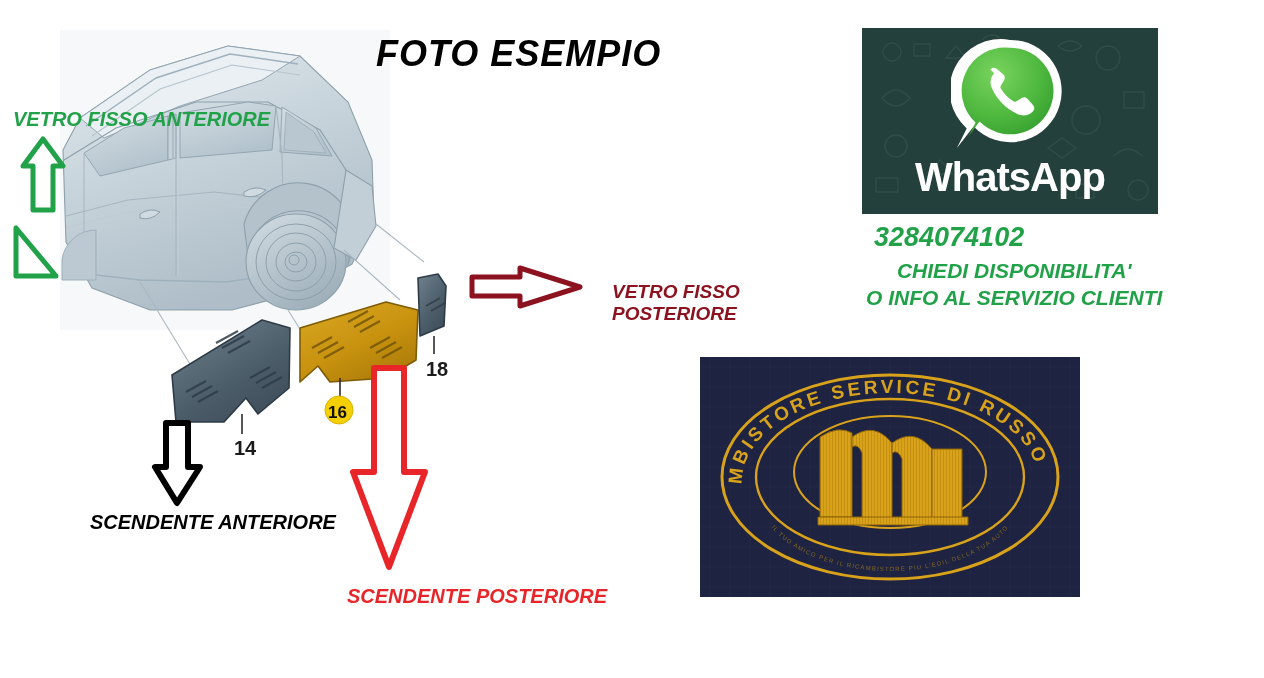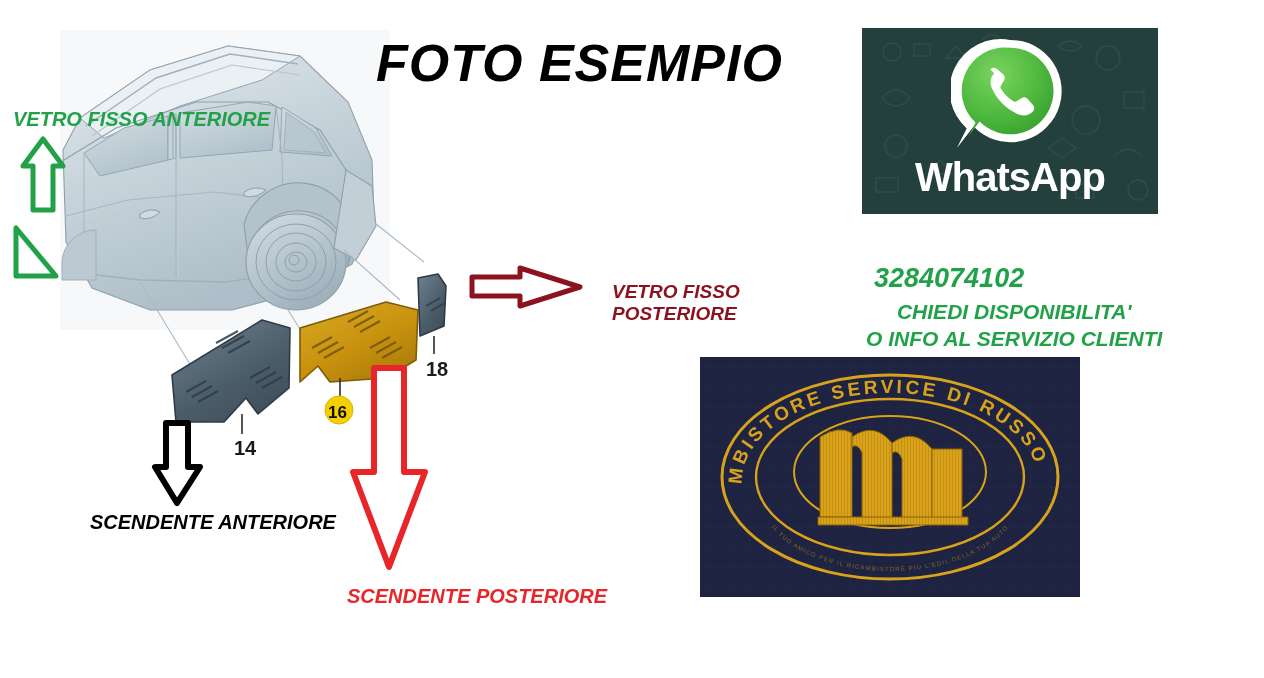--- a/index.html
+++ b/index.html
@@ -18,21 +18,21 @@
     width: 1264px; height: 678px;
     background: #ffffff;
   }
 
   
   .abs { position: absolute; }
 
   
   #foto-esempio {
     left: 376px; top: 33px;
-    font-size: 52px;
+    font-size: 36px;
     font-weight: bold;
     font-style: italic;
     letter-spacing: 1px;
     color: #000000;
     white-space: nowrap;
     font-family: "Liberation Sans", sans-serif;
   }
 
   
   .callout-label {
@@ -92,21 +92,20 @@
     font-family: "Liberation Sans", sans-serif;
   }
 
   
   #contact-block {
     left: 866px; top: 222px;
     color: #21a249;
     font-weight: bold;
     font-style: italic;
     font-family: "Liberation Sans", sans-serif;
-    margin-top: 41px;
   }
   #phone-number {
     font-size: 27px;
     padding-left: 8px;
     line-height: 1.15;
     white-space: nowrap;
   }
   #contact-line-1, #contact-line-2 {
     font-size: 21px;
     line-height: 1.3;

